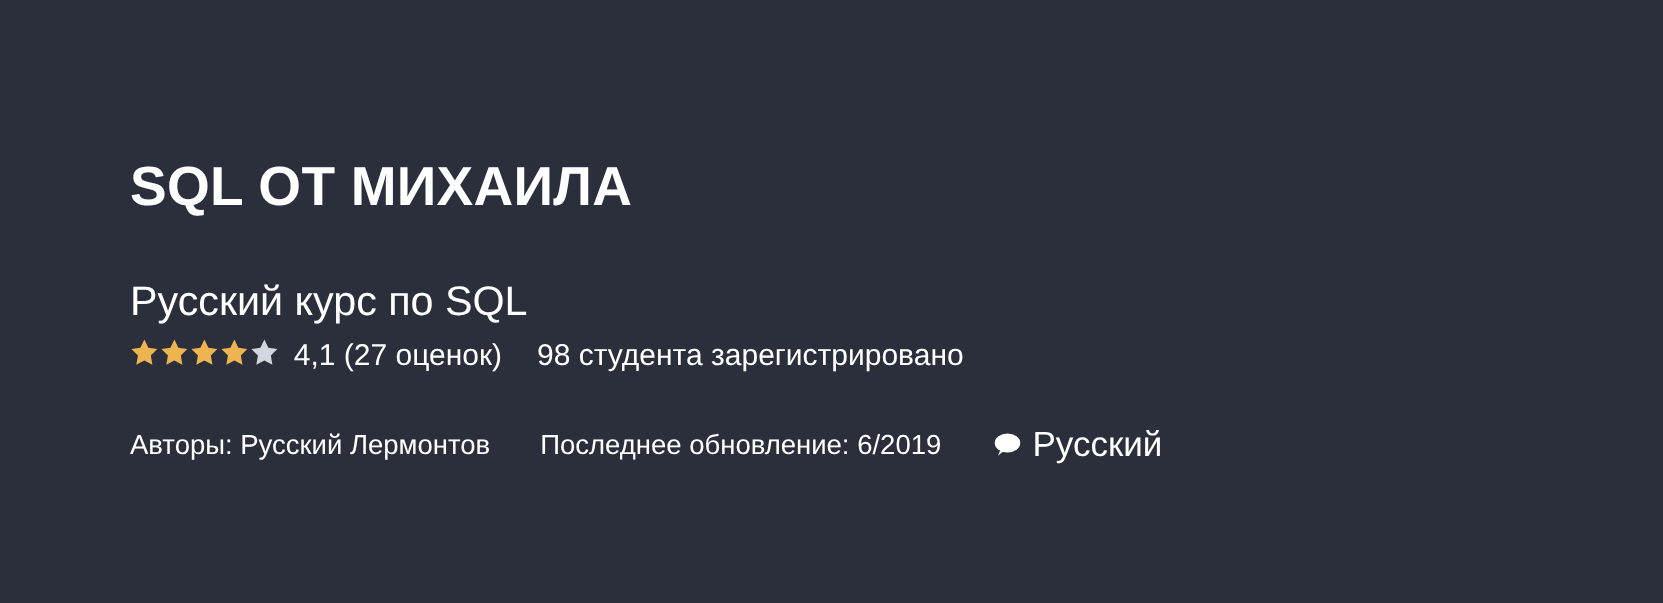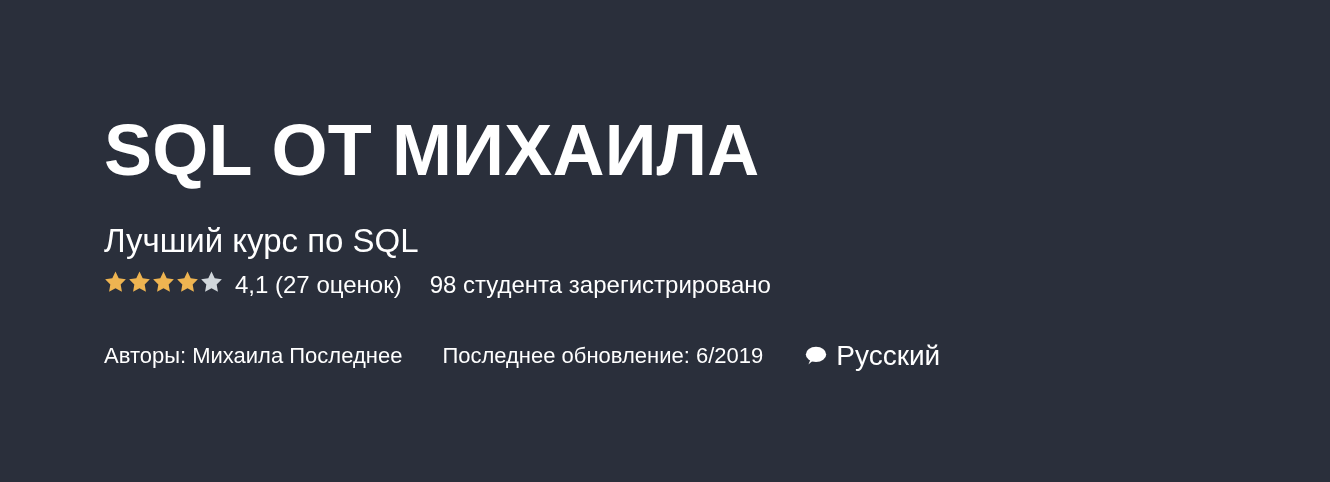--- a/index.html
+++ b/index.html
@@ -19,21 +19,21 @@
     height: 482px;
     box-sizing: border-box;
     padding: 0 0 0 104px;
     background: #2a2f3b;
   }
   .course-title {
     position: absolute;
     left: 104px;
     top: 111px;
     margin: 0;
-    font-size: 72px;
+    font-size: 44px;
     line-height: 78px;
     font-weight: 700;
     letter-spacing: 0.2px;
     color: #ffffff;
     white-space: nowrap;
   }
   .course-subtitle {
     position: absolute;
     left: 104px;
     top: 219px;
@@ -114,21 +114,21 @@
     color: #ffffff;
   }
 </style>
 </head>
 <body>
 
 <div class="course-hero">
 
   <h1 class="course-title">SQL ОТ МИХАИЛА</h1>
 
-  <p class="course-subtitle">Лучший курс по SQL</p>
+  <p class="course-subtitle">Русский курс по SQL</p>
 
   <div class="rating-row">
     <span class="stars">
       <span class="star">
         <svg viewBox="0 0 24 24" width="23" height="23" aria-hidden="true">
           <polygon fill="#eeb451" points="12,1.6 15.33,8.6 22.8,9.7 17.4,15.1 18.72,22.7 12,19.1 5.28,22.7 6.6,15.1 1.2,9.7 8.67,8.6"></polygon>
         </svg>
       </span>
       <span class="star">
         <svg viewBox="0 0 24 24" width="23" height="23" aria-hidden="true">
@@ -149,21 +149,21 @@
         <svg viewBox="0 0 24 24" width="23" height="23" aria-hidden="true">
           <polygon fill="#d1d7dc" points="12,1.6 15.33,8.6 22.8,9.7 17.4,15.1 18.72,22.7 12,19.1 5.28,22.7 6.6,15.1 1.2,9.7 8.67,8.6"></polygon>
         </svg>
       </span>
     </span>
     <span class="rating-value">4,1 (27 оценок)</span>
     <span class="students-enrolled">98 студента зарегистрировано</span>
   </div>
 
   <div class="meta-row">
-    <span class="meta-item">Авторы: Михаила Последнее</span>
+    <span class="meta-item">Авторы: Русский Лермонтов</span>
     <span class="meta-item">Последнее обновление: 6/2019</span>
     <span class="language-item">
       <span class="comment-icon">
         <svg viewBox="0 0 22 20" width="22" height="20" aria-hidden="true">
           <ellipse cx="11" cy="8.4" rx="10.2" ry="7.6" fill="#ffffff"></ellipse>
           <path d="M5.6 13.2 L9.2 13.6 L3.4 18.6 Z" fill="#ffffff"></path>
         </svg>
       </span>
       <span class="language-label">Русский</span>
     </span>

